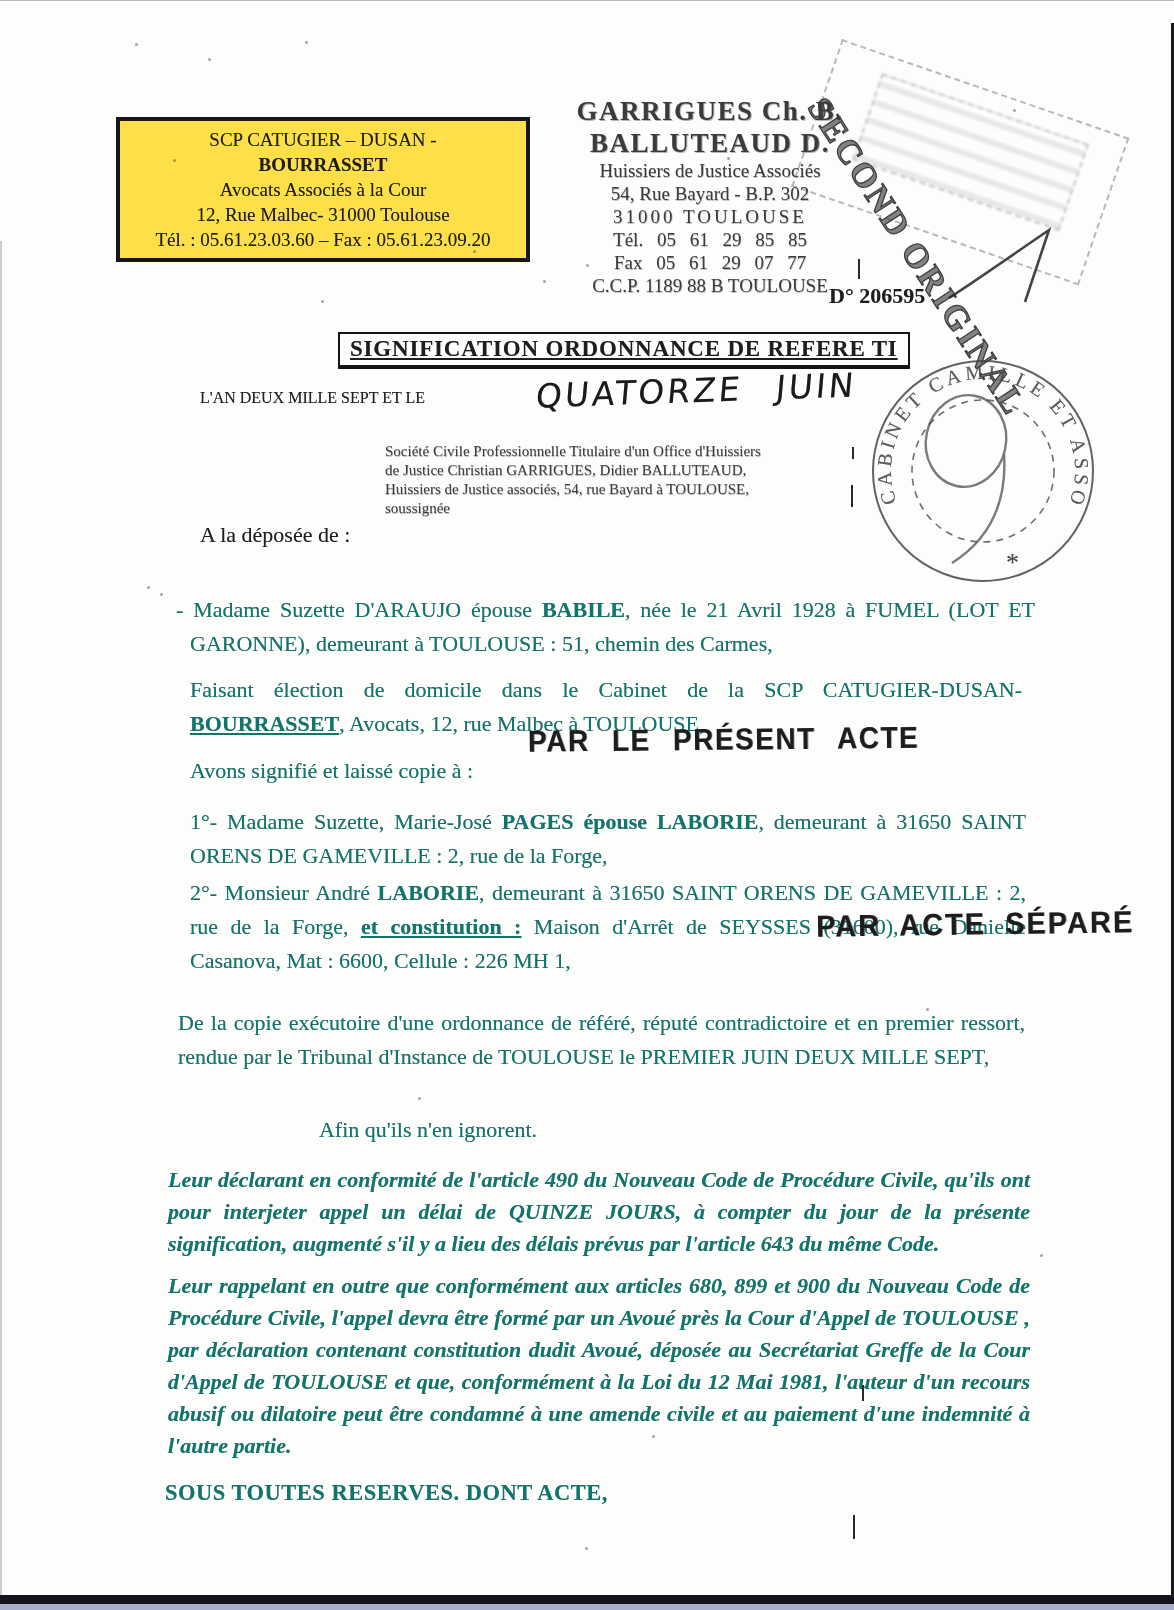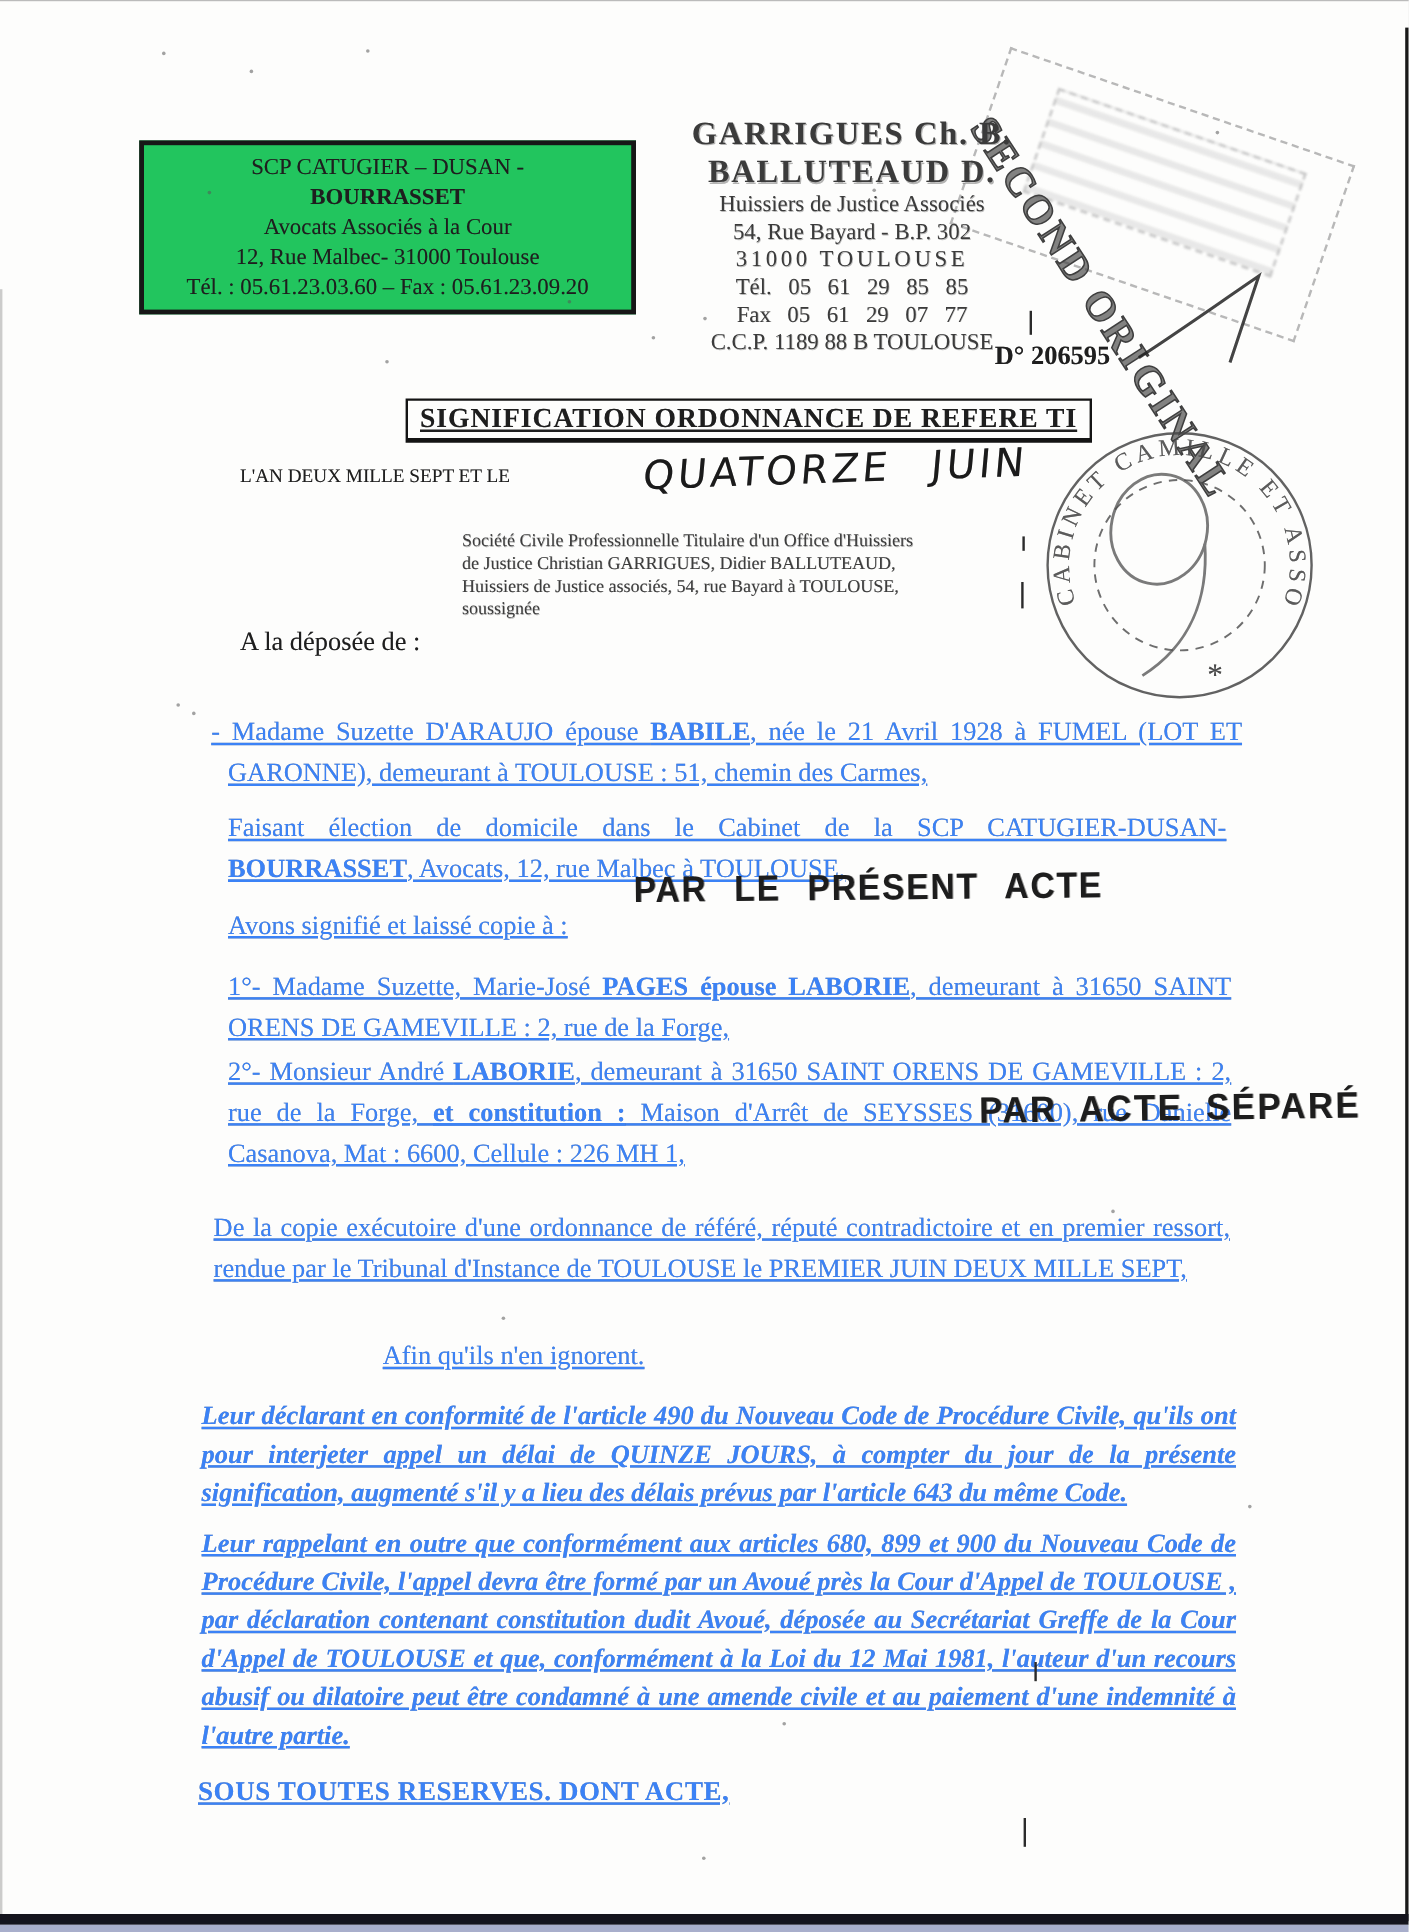--- a/index.html
+++ b/index.html
@@ -10,21 +10,21 @@
     text-shadow:0 0 .5px rgba(40,40,40,.45);
   }
   .edge-right{position:absolute;top:22px;right:0;width:3px;height:1578px;background:#191919;}
   .edge-left{position:absolute;top:240px;left:0;width:2px;height:1360px;background:#6f6f6f;opacity:.35;}
   .edge-bottom{position:absolute;left:0;top:1594px;width:1174px;height:9px;background:#14141d;}
   .edge-shadow{position:absolute;left:0;top:1603px;width:1174px;height:7px;background:#a8aecb;}
 
   .avocat-box{
     position:absolute;left:116px;top:116px;width:402px;
     border:4px solid #171717;padding:6px 2px;text-align:center;
-    font-size:19px;line-height:25px;background:#22c55e;
+    font-size:19px;line-height:25px;background:#fde047;
   }
   .avocat-box .ln{white-space:nowrap;}
 
   .huissier{position:absolute;left:543px;top:94px;width:334px;text-align:center;color:#3b3b3b;}
   .huissier .big{font-size:27px;font-weight:700;letter-spacing:1.5px;line-height:32px;text-shadow:1px 1px 0 rgba(70,70,70,.4);}
   .huissier .small{font-size:19px;line-height:23px;text-shadow:.6px .6px 0 rgba(90,90,90,.4);}
   .huissier .wide{letter-spacing:3px;}
   .huissier .tel{word-spacing:9px;}
 
   .dossier{position:absolute;left:793px;top:282px;font-size:22px;font-weight:700;margin-left:36px;}
@@ -39,21 +39,21 @@
   .handwritten-date{
     position:absolute;left:536px;top:370px;font-family:"DejaVu Sans",sans-serif;
     font-size:33px;letter-spacing:3px;word-spacing:20px;color:#1b1b1b;
     transform:rotate(-2deg) skewX(-7deg);white-space:nowrap;
   }
 
   .clerk-note{position:absolute;left:385px;top:441px;width:430px;font-size:15px;line-height:19px;color:#3d3d3d;text-shadow:.5px .5px 0 rgba(90,90,90,.45);}
 
   .requete{position:absolute;left:200px;top:521px;font-size:22px;}
 
-  .para{position:absolute;font-size:22px;line-height:34px;text-align:justify;color:#3b82f6;text-decoration:underline;}
+  .para{position:absolute;font-size:22px;line-height:34px;text-align:justify;color:#0f766e;}
   #p1{left:190px;top:570px;width:845px;text-indent:-14px;}
   #p2{left:190px;top:650px;width:832px;}
   #p3{left:190px;top:731px;width:420px;text-align:left;}
   #p4{left:190px;top:782px;width:836px;}
   #p5{left:190px;top:853px;width:836px;}
   #p6{left:178px;top:983px;width:847px;}
   #p7{left:178px;top:1090px;width:500px;text-align:center;}
   .italic-para{font-style:italic;font-weight:600;font-size:22px;line-height:32px;}
   #p8{left:168px;top:1141px;width:862px;}
   #p9{left:168px;top:1247px;width:862px;}

